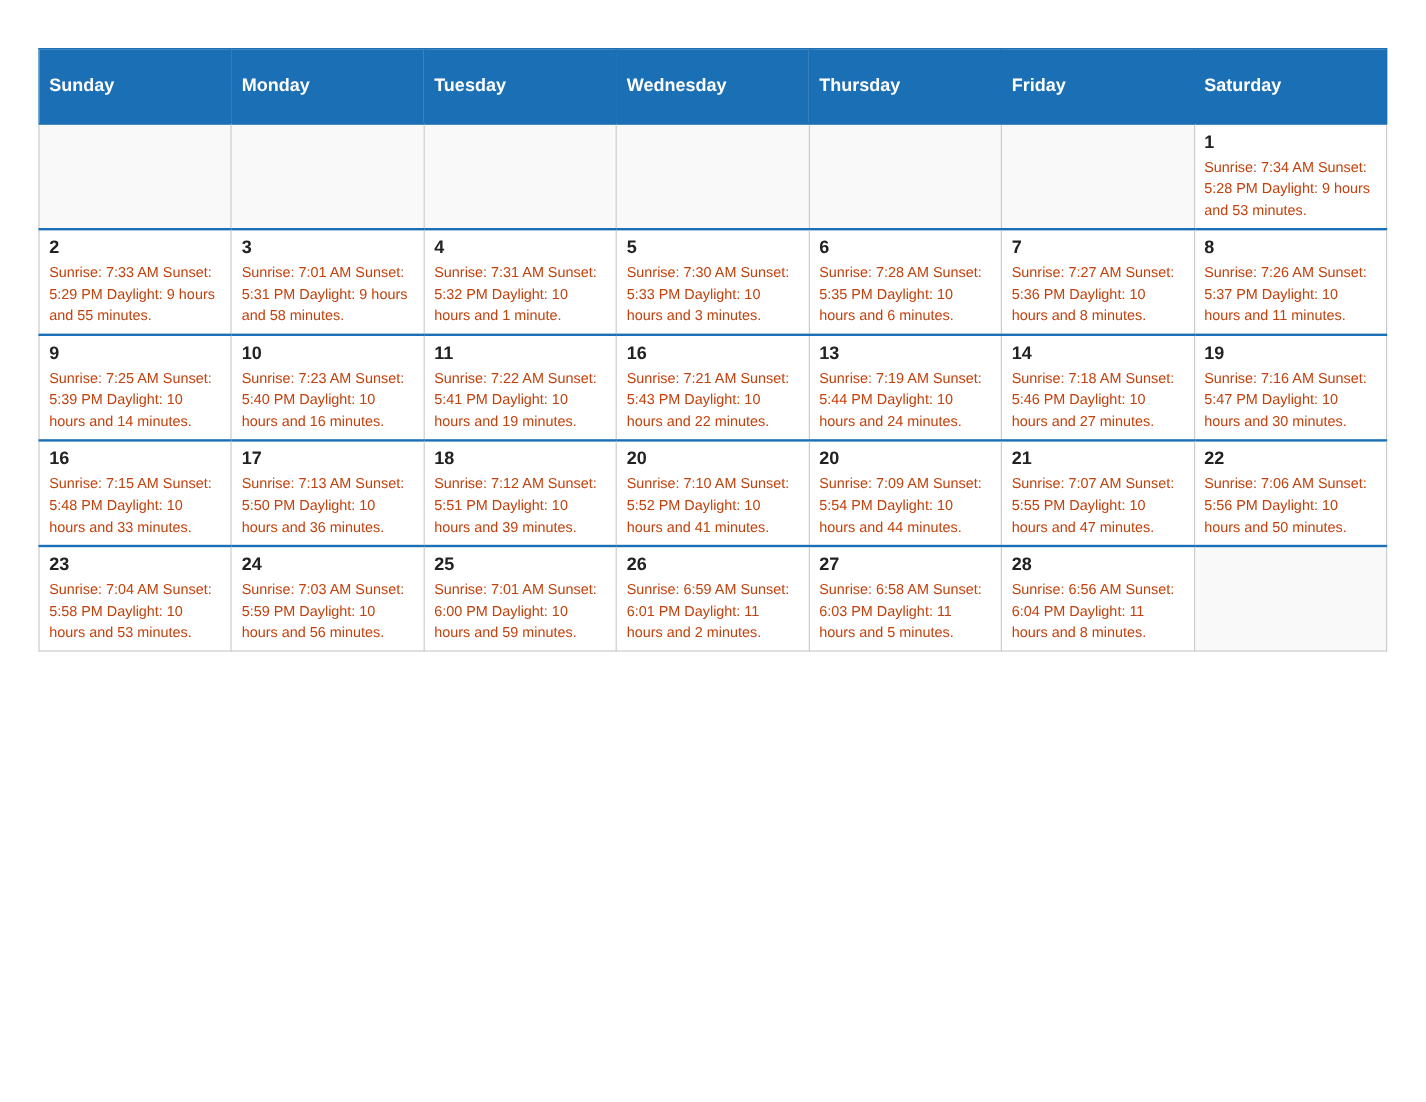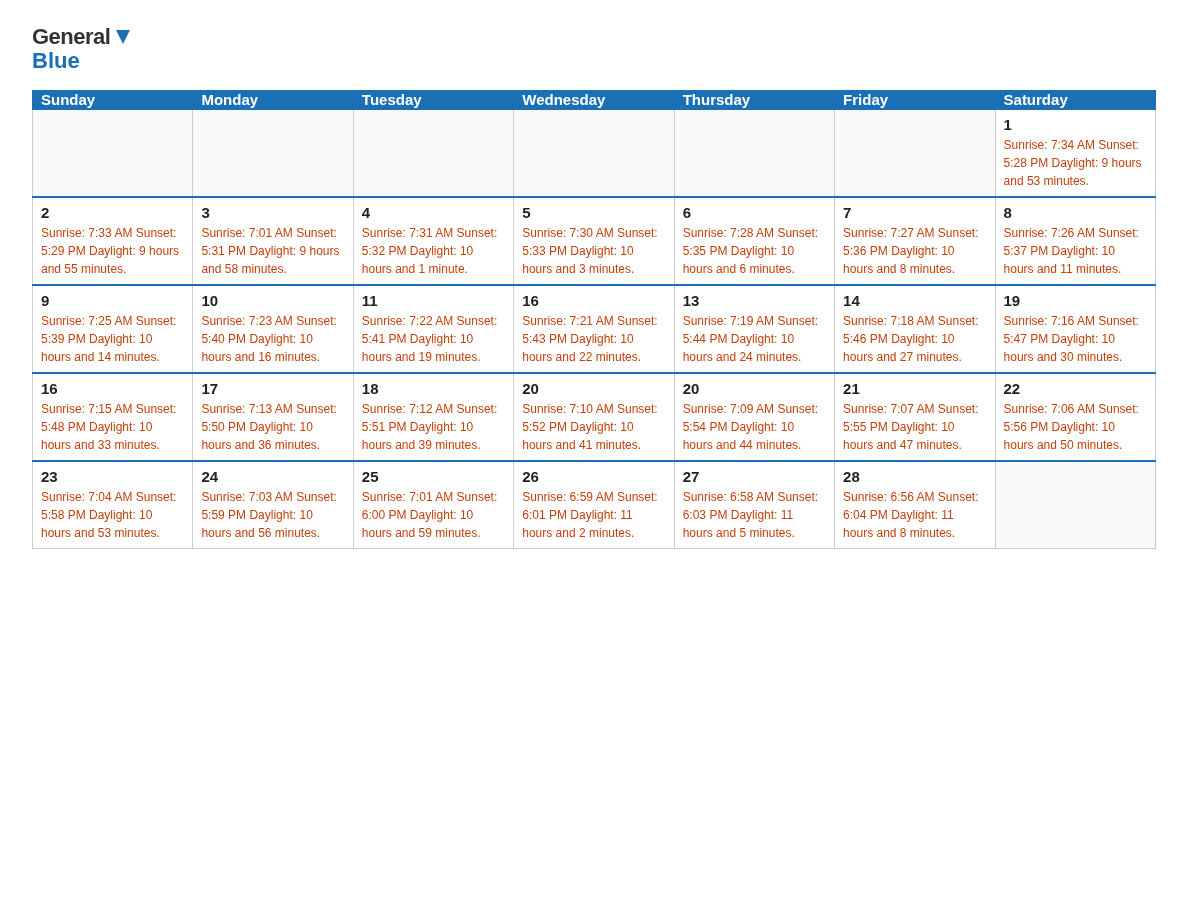--- a/index.html
+++ b/index.html
@@ -49,21 +49,21 @@
     .calendar {
       width: 100%;
       border-collapse: collapse;
       margin-top: 8px;
     }
     .calendar thead th {
       background-color: #1a6fb5;
       color: #fff;
       font-size: 15px;
       font-weight: bold;
-      padding: 0 8px;
+      padding: 22px 8px;
       text-align: left;
       border: 1px solid #1a6fb5;
     }
     .calendar tbody td {
       vertical-align: top;
       border: 1px solid #ccc;
       padding: 6px 8px;
       width: 14.28%;
       min-height: 110px;
       font-size: 12.5px;
@@ -92,29 +92,20 @@
     .logo-svg {
       display: flex;
       flex-direction: row;
       align-items: center;
     }
   </style>
 </head>
 <body>
 
 <div class="header">
-  <div class="logo">
-    <div class="logo-svg">
-      <span class="logo-general">General</span>
-      <svg width="22" height="22" viewBox="0 0 22 22" style="margin-left:2px;margin-top:0px;">
-        <polygon points="4,4 18,4 11,18" fill="#1a6fb5"></polygon>
-      </svg>
-    </div>
-    <span class="logo-blue">Blue</span>
-  </div>
 </div>
 
 <table class="calendar">
   <thead>
     <tr>
     <th>Sunday</th>
         <th>Monday</th>
         <th>Tuesday</th>
         <th>Wednesday</th>
         <th>Thursday</th>

